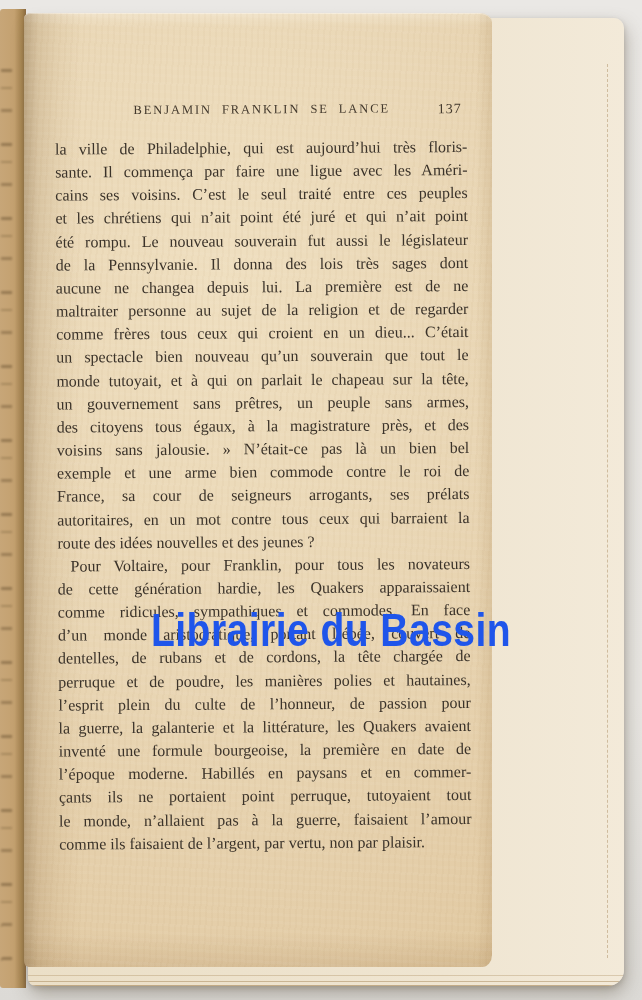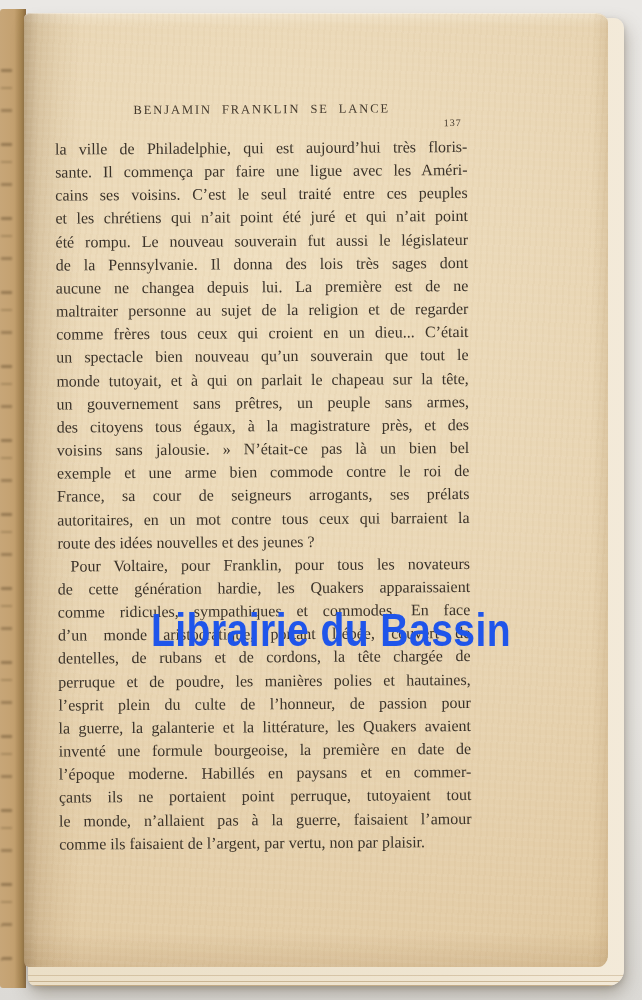--- a/index.html
+++ b/index.html
@@ -40,21 +40,21 @@
     border-radius:5px 10px 16px 8px;
     box-shadow:2px 8px 18px rgba(90,80,60,.38), 0 2px 5px rgba(90,80,60,.25);
   }
   .under-pages::before{ 
     content:"";position:absolute;right:16px;top:46px;bottom:28px;
     border-left:1px dashed rgba(150,112,62,.38);
   }
 
   
   .page{
-    position:absolute;left:24px;top:13px;width:584px;height:954px;
+    position:absolute;left:24px;top:13px;width:468px;height:954px;
     background:
       repeating-linear-gradient(93deg, rgba(150,110,60,.035) 0 2px, rgba(0,0,0,0) 2px 6px),
       repeating-linear-gradient(3deg, rgba(255,255,255,.035) 0 3px, rgba(0,0,0,0) 3px 8px),
       linear-gradient(90deg, rgba(100,70,32,.34) 0, rgba(122,88,45,.16) 14px, rgba(140,105,58,.07) 34px, rgba(0,0,0,0) 58px),
       linear-gradient(270deg, rgba(150,112,62,.16) 0, rgba(0,0,0,0) 16px),
       linear-gradient(0deg, rgba(140,100,55,.14) 0, rgba(0,0,0,0) 34px),
       linear-gradient(180deg, rgba(255,252,244,.30) 0, rgba(0,0,0,0) 14px),
       radial-gradient(130% 95% at 42% 28%, #efdfc0 0%, #e9d6b4 45%, #e3cca6 78%, #dcc296 100%);
     border-radius:7px 12px 10px 5px / 5px 9px 12px 6px;
     box-shadow:inset 0 1px 0 rgba(255,255,255,.35);
@@ -65,22 +65,22 @@
     position:absolute;left:0;top:0;width:100%;height:100%;
     transform:rotate(-0.35deg);transform-origin:280px 140px;
     color:#3b332a;
   }
   .running-header{
     position:absolute;left:31px;top:89px;width:414px;height:18px;
     font-size:12.5px;letter-spacing:1.9px;word-spacing:5px;
     color:#43392d;text-align:center;
   }
   .running-header .pagenum{
-    position:absolute;right:7px;top:16px;
-    font-size:10px;letter-spacing:1px;
+    position:absolute;right:7px;top:0;
+    font-size:14px;letter-spacing:1px;
   }
   .text-block{
     position:absolute;left:31px;top:123px;width:413px;
     font-size:16px;line-height:23.15px;
   }
   .para{margin:0;}
   .line{white-space:nowrap;overflow:visible;}
   .line.indent{padding-left:13px;}
 
   

